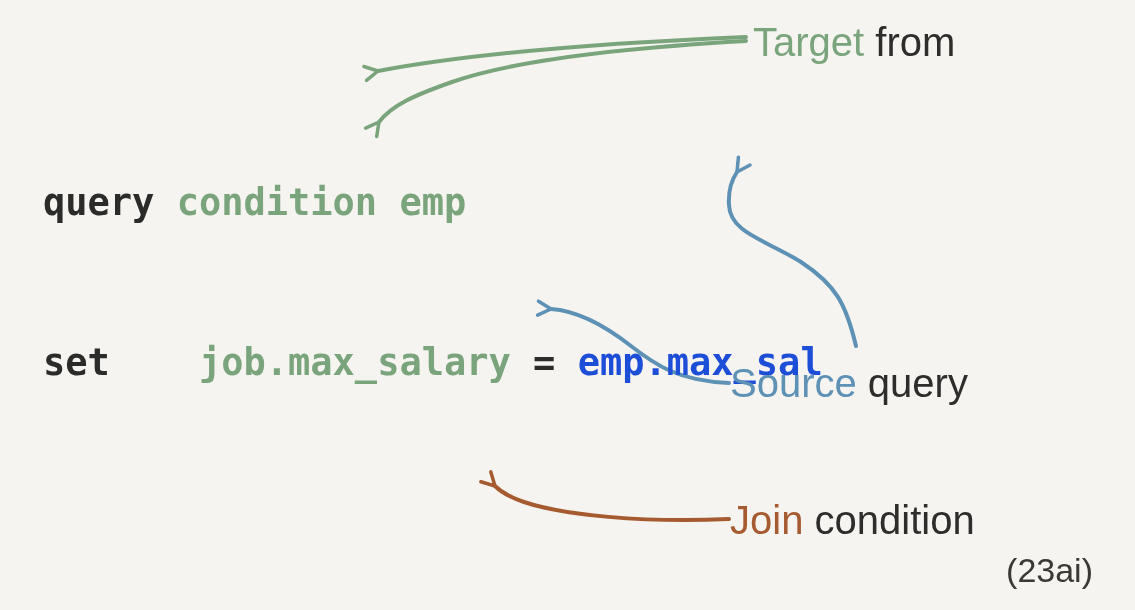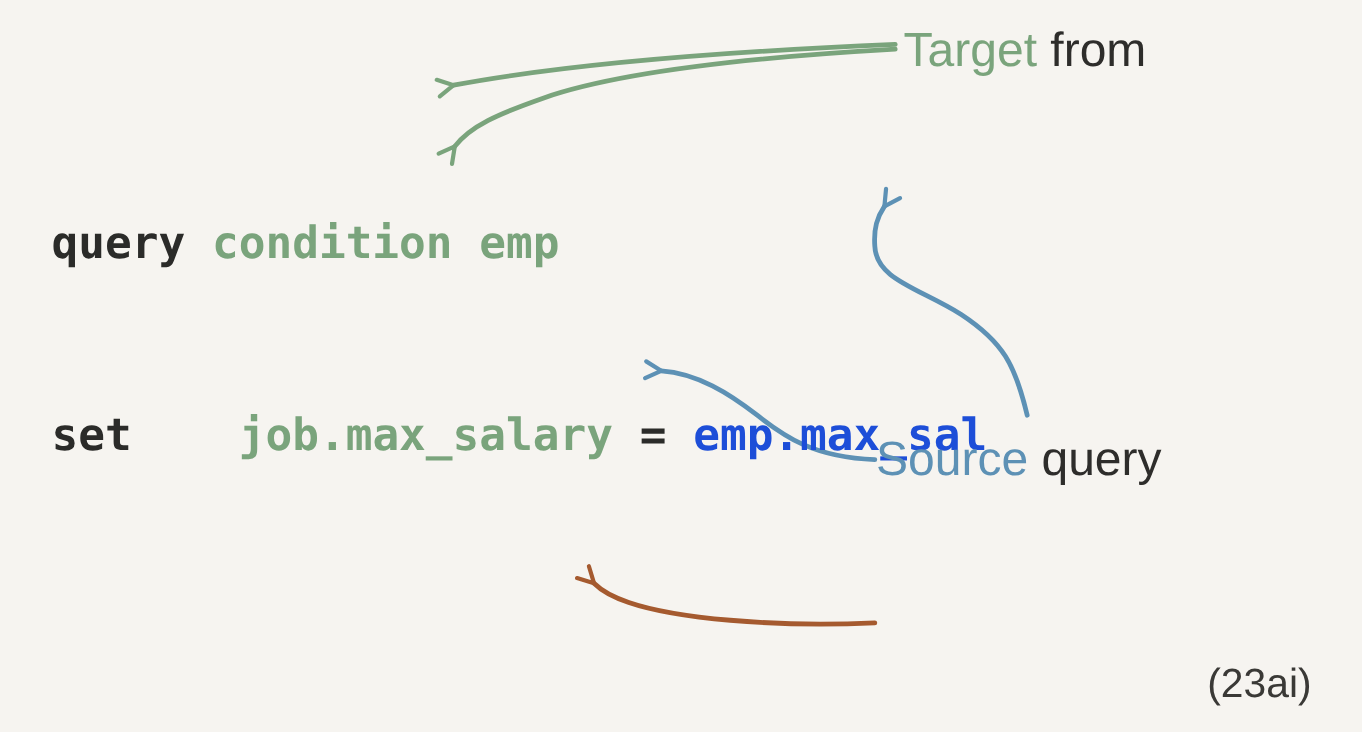--- a/index.html
+++ b/index.html
@@ -76,16 +76,17 @@
     
     
     
     
   </div>
 
   <div class="label label-target"><span class="hl">Target</span><span class="rest"> from</span></div>
 
   <div class="label label-source"><span class="hl">Source</span><span class="rest"> query</span></div>
 
+  <div class="label label-join"><span class="hl">Join</span><span class="rest"> condition</span></div>
 
   <div class="footnote">(23ai)</div>
 
 </div>
 
 </body></html>

